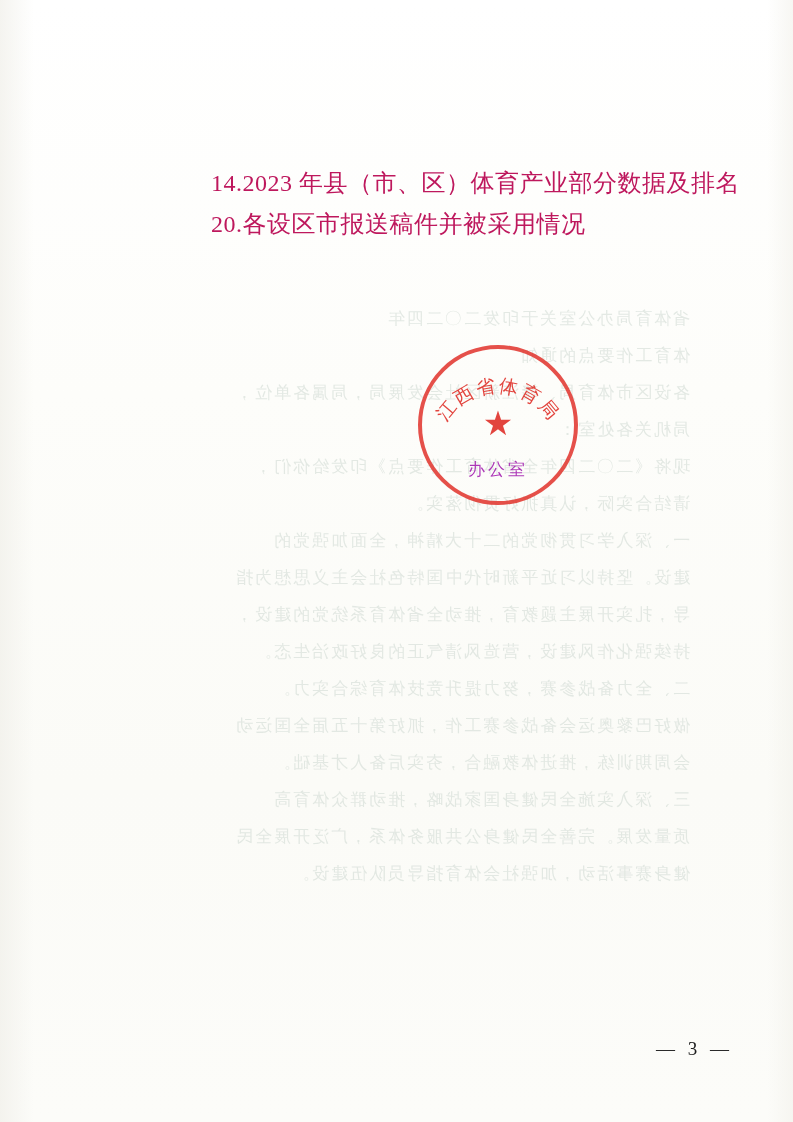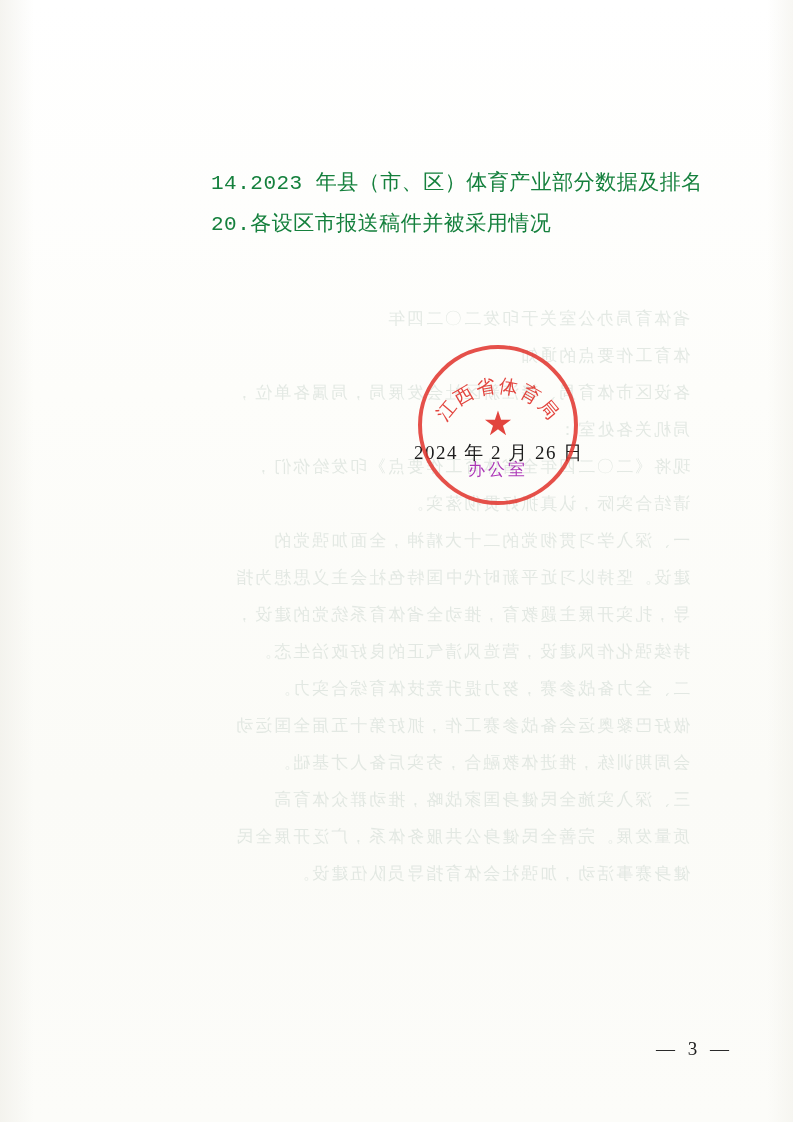--- a/index.html
+++ b/index.html
@@ -59,26 +59,26 @@
     left: 0; top: 0; right: 0; bottom: 0;
   }
 
   .toc-list {
     position: absolute;
     left: 211px;
     top: 163px;
     width: 520px;
   }
   .toc-item {
-    font-size: 21px;
+    font-size: 24px;
     line-height: 41px;
-    color: #15803d;
+    color: #be185d;
     letter-spacing: .5px;
     white-space: nowrap;
-    font-family: Liberation Mono, monospace;
+    font-family: Liberation Serif, serif;
   }
 
   .date-line {
     position: absolute;
     left: 414px;
     top: 440px;
     font-size: 19px;
     letter-spacing: 1.5px;
     color: #1c1c1c;
     white-space: nowrap;
@@ -167,21 +167,20 @@
   <div>健身赛事活动，加强社会体育指导员队伍建设。</div>
 </div>
 
 <div class="content">
 
   <div class="toc-list">
     <div class="toc-item">14.2023 年县（市、区）体育产业部分数据及排名</div>
     <div class="toc-item">20.各设区市报送稿件并被采用情况</div>
   </div>
 
-  <div class="date-line">2024 年 2 月 26 日</div>
 
   <div class="seal">
     <div class="ring"></div>
     <svg viewBox="0 0 160 160" width="160" height="160">
       <defs>
         <path id="sealArc" d="M 22,92 A 60,60 0 0 1 138,92" fill="none"></path>
       </defs>
       <text class="seal-top-text">
         <textPath href="#sealArc" startOffset="50%" text-anchor="middle" id="seal-top-path">江西省体育局</textPath>
       </text>

